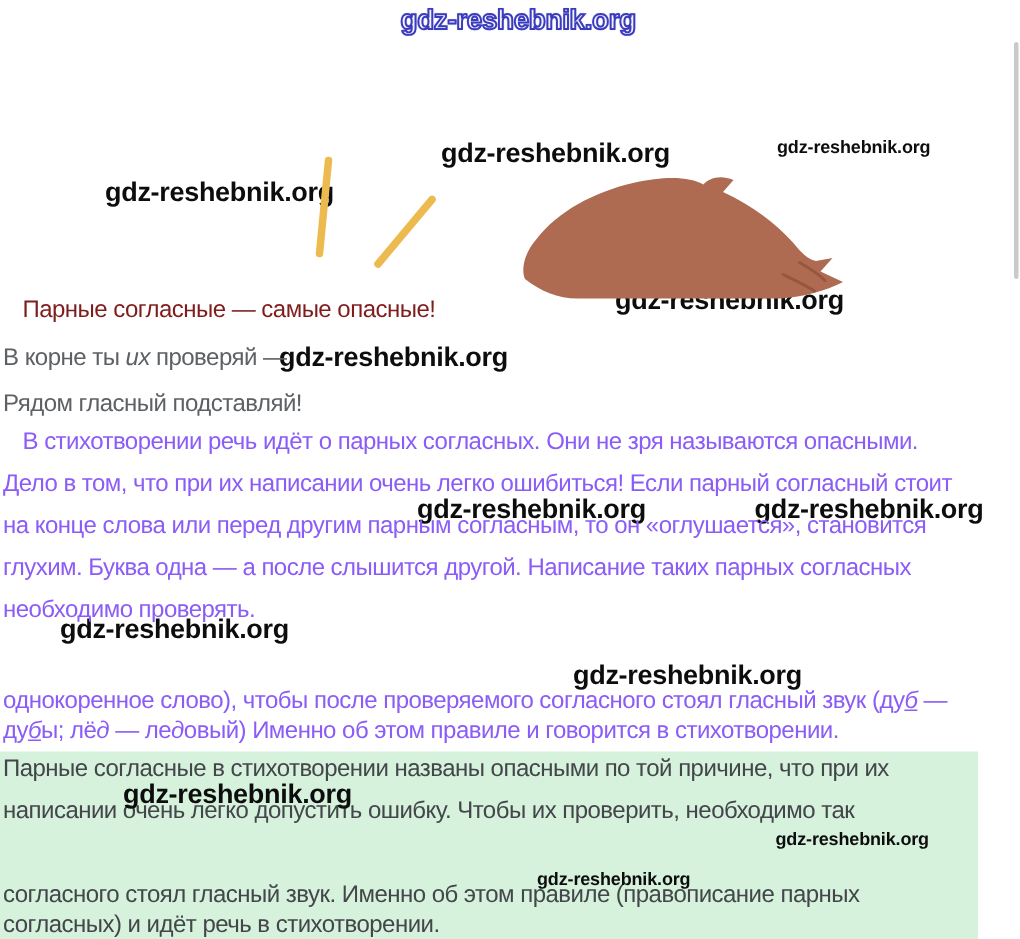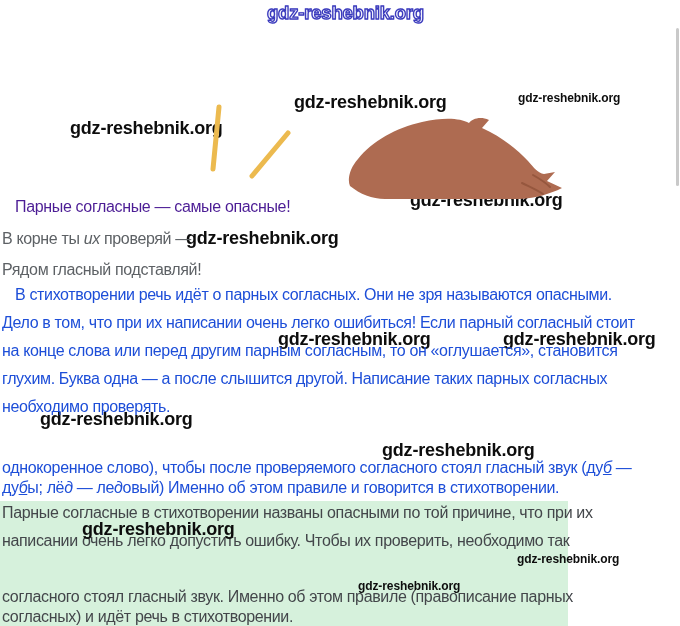--- a/index.html
+++ b/index.html
@@ -3,40 +3,40 @@
 <meta charset="utf-8">
 <style>
   html,body { margin:0; padding:0; background:#ffffff; }
   .page {
     position:relative; width:680px; height:626px; background:#ffffff;
     overflow:hidden; font-family:"Liberation Sans", sans-serif;
   }
   
   .txt {
     position:absolute; white-space:nowrap; line-height:1.2;
-    font-size:16px; letter-spacing:-0.35px; color:#1d4ed8;
+    font-size:16px; letter-spacing:-0.35px; color:#8b5cf6;
   }
-  .poem-head { color:#4c1d95; }
+  .poem-head { color:#7f1d1d; }
   .poem-line { color:#5d6165; }
   .seg-i  { font-style:italic; }
   .seg-iu { font-style:italic; text-decoration:underline; }
   
   .wm {
     position:absolute; white-space:nowrap; color:#0d0d0d;
     font-weight:600; font-size:18px; letter-spacing:-0.2px; line-height:1;
   }
   .wm-sm { font-size:12px; font-weight:600; letter-spacing:-0.1px; }
   .wm-blue {
     font-weight:700; font-size:18.5px; color:#f2f3fc;
     -webkit-text-stroke:1.3px #3b3bbd;
     text-shadow:0 0 1px #3b3bbd, 0 0 1px #3b3bbd;
   }
   
   .answer-block {
-    position:absolute; left:0; top:501px; width:568px; height:125px;
+    position:absolute; left:0; top:501px; width:652px; height:125px;
     background:#d6f1dc;
   }
   .answer-block .txt { color:#43464a; }
   
   .illu { position:absolute; left:200px; top:95px; width:370px; height:110px; }
   
   .scrollbar {
     position:absolute; left:676px; top:28px; width:3px; height:158px;
     background:#c9c9c9; border-radius:2px;
   }

